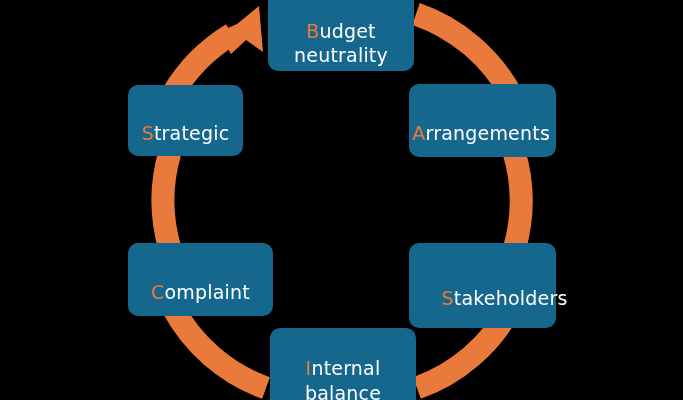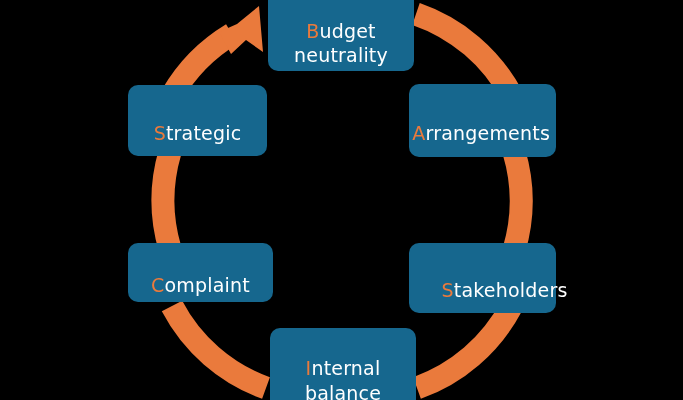--- a/index.html
+++ b/index.html
@@ -46,24 +46,24 @@
     letter-spacing: 0.2px;
     white-space: pre-line;
     padding: 0 6px;
   }
   .node-label .initial {
     color: #EA7A3C;
   }
   
   #node-budget-neutrality { left: 268px; top: -9px;  width: 146px; height: 80px; }
   #node-arrangements      { left: 409px; top: 84px;  width: 147px; height: 73px; justify-content: flex-end; }
-  #node-stakeholders      { left: 409px; top: 243px; width: 147px; height: 70px; padding-left: 44px; }
+  #node-stakeholders      { left: 409px; top: 243px; width: 147px; height: 85px; padding-left: 44px; }
   #node-internal-balance  { left: 270px; top: 328px; width: 146px; height: 81px; }
-  #node-complaint         { left: 128px; top: 243px; width: 145px; height: 59px; }
-  #node-strategic         { left: 128px; top: 85px;  width: 139px; height: 71px; }
+  #node-complaint         { left: 128px; top: 243px; width: 145px; height: 73px; }
+  #node-strategic         { left: 128px; top: 85px;  width: 115px; height: 71px; }
 </style>
 </head>
 <body>
 
 <div id="diagram-root">
 
   <svg id="cycle-svg" viewBox="0 0 683 400" aria-hidden="true">
 
     <g fill="none" stroke="#EA7A3C" stroke-width="23" stroke-linecap="butt">
 

